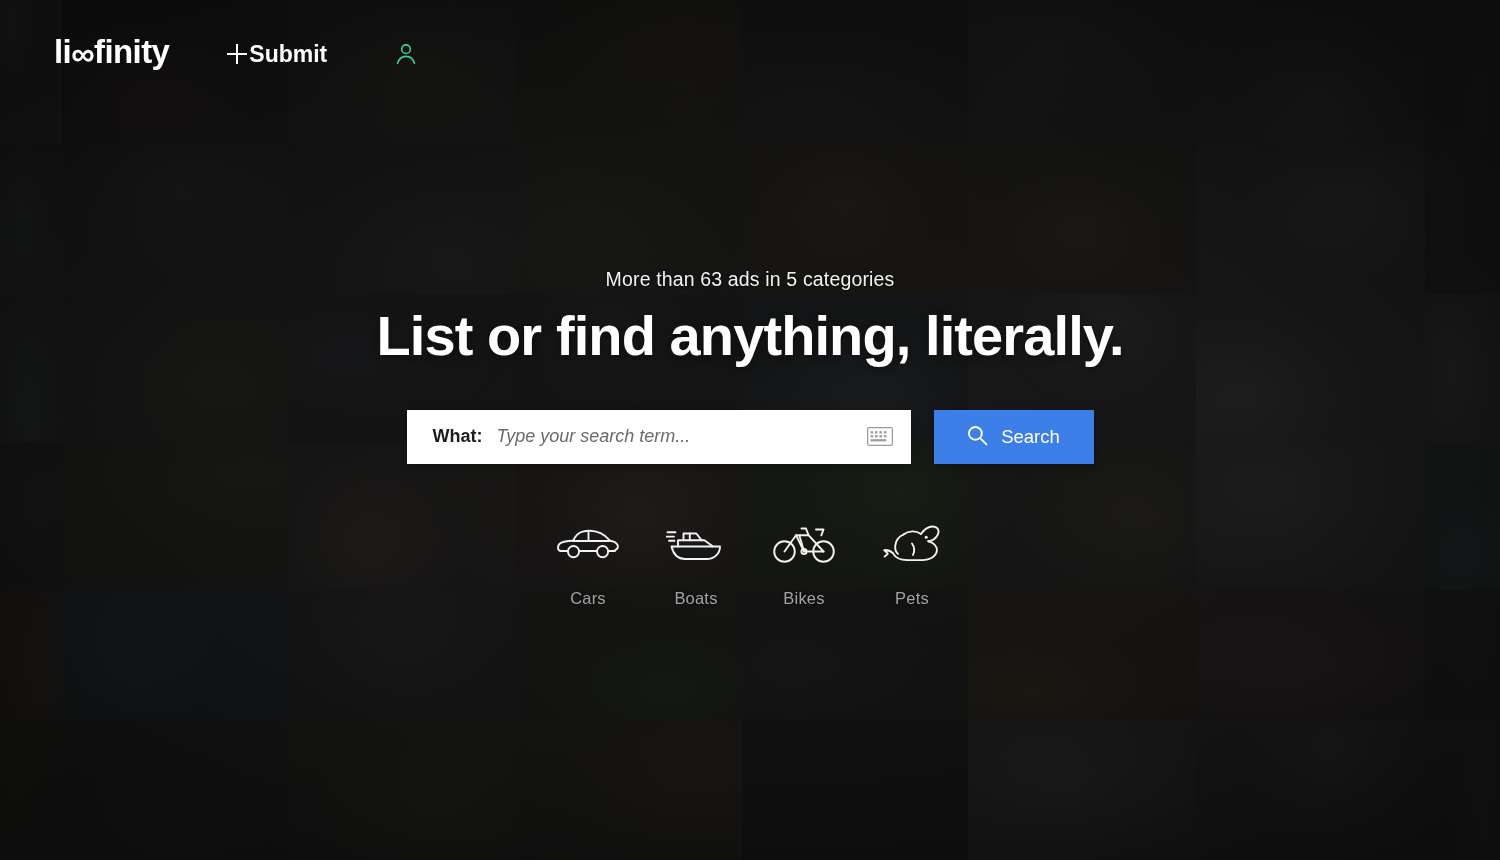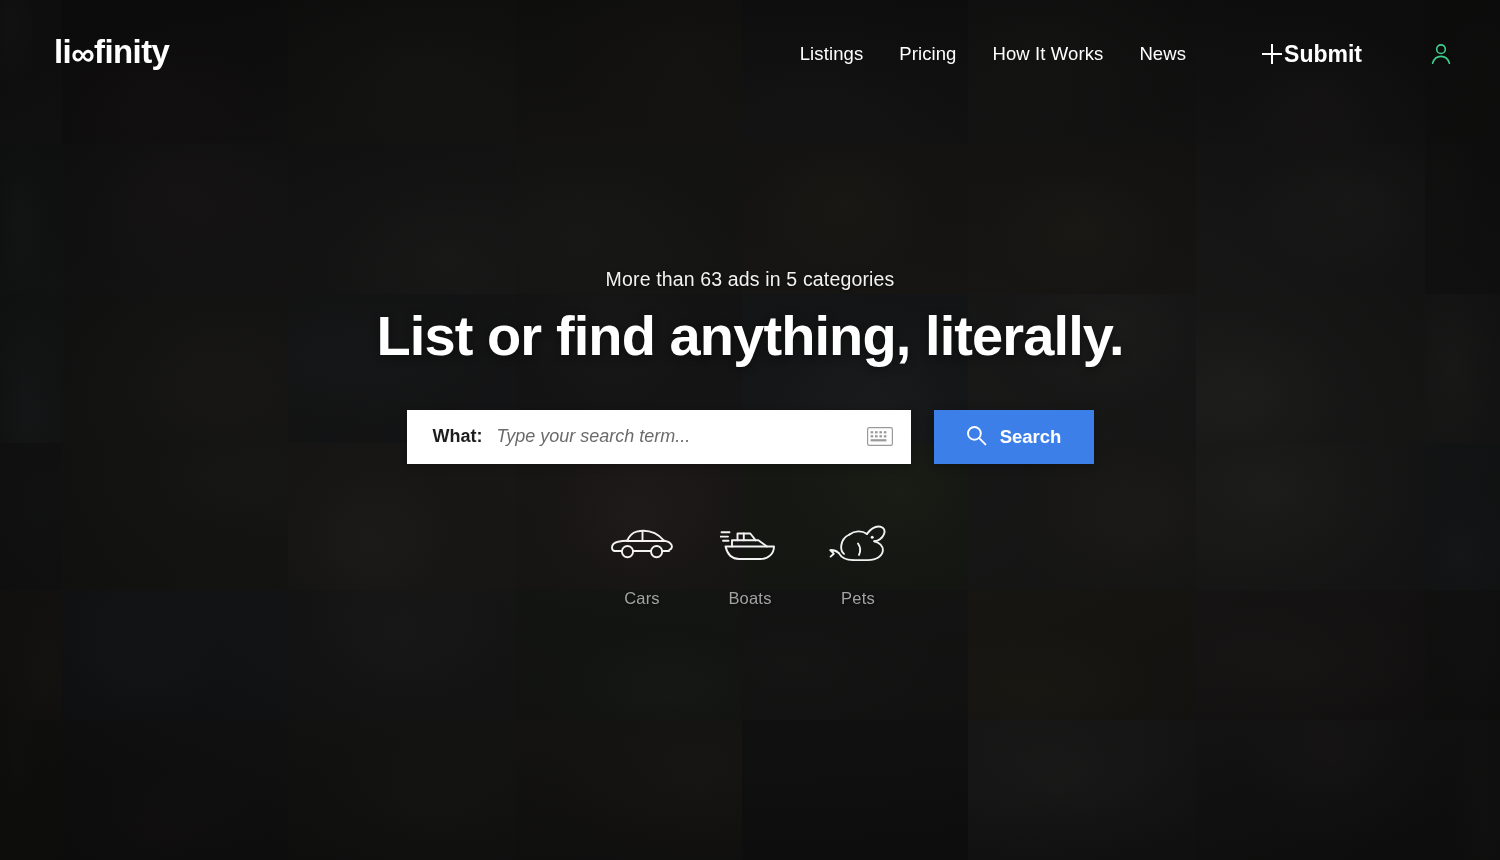--- a/index.html
+++ b/index.html
@@ -176,21 +176,21 @@
   .search-btn {
     width:160px; height:54px;
     background:#3d7fe8;
     display:flex; align-items:center; justify-content:center;
     gap:13px;
     cursor:pointer;
     border:none;
     box-shadow:0 2px 7px rgba(0,0,0,0.22);
   }
   .search-btn .lbl {
-    color:#ffffff; font-size:18.5px; font-weight:700;
+    color:#ffffff; font-size:18.5px; font-weight:400;
     font-family:"Liberation Sans", sans-serif;
   }
 
   
   .cats {
     display:flex; align-items:flex-start;
     gap:0px;
   }
   .cat {
     width:108px;
@@ -365,26 +365,20 @@
   <div class="scrim2"></div>
 
   <div class="header">
 
     <div class="logo">
       <span>li</span>
         <span class="inf">∞</span>
         <span>finity</span>
     </div>
 
-    <nav class="nav" id="nav">
-        <a href="#">Listings</a>
-        <a href="#">Pricing</a>
-        <a href="#">How It Works</a>
-        <a href="#">News</a>
-      </nav>
 
     <div class="submit-btn">
       <span class="plus-icon"></span>
       <span>Submit</span>
     </div>
 
     <div class="user-icon">
       <svg width="26" height="26" viewBox="0 0 26 26" fill="none" stroke="#3ecf8e" stroke-width="1.6" stroke-linecap="round">
         <circle cx="13" cy="8.2" r="4.3"></circle>
         <path d="M4.6 22.2c1.4-4.5 4.6-6.8 8.4-6.8s7 2.3 8.4 6.8"></path>
@@ -450,20 +444,35 @@
               <path d="M12 22.5v-6.2h26.4l8.6 6.2"></path>
               <path d="M17.5 16.3V9.5h12.8l5.4 6.8"></path>
               <path d="M23.8 9.5v6.8"></path>
               <path d="M1.5 8.2h8M0.5 12.6h7.5M3 16.8h5.5"></path>
             </svg>
           </span>
           <span class="nm">Boats</span>
         </a>
         <a href="#" class="cat">
           <span class="ic">
+            <svg width="62" height="42" viewBox="0 0 62 42" fill="none" stroke="#f2f2f2" stroke-width="1.9" stroke-linejoin="round" stroke-linecap="round">
+              <circle cx="11.5" cy="28.5" r="10.3"></circle>
+              <circle cx="50.5" cy="28.5" r="10.3"></circle>
+              <path d="M11.5 28.5 23 12.2h12.5L50.5 28.5"></path>
+              <path d="M23 12.2 31 28.5h19.5"></path>
+              <path d="M31 28.5 26.5 13"></path>
+              <path d="M35.5 12.2 33 5.5h-4.5"></path>
+              <path d="M43 6.5h7.5l-2.2 5.8"></path>
+              <circle cx="31" cy="28.5" r="2.6"></circle>
+            </svg>
+          </span>
+          <span class="nm">Bikes</span>
+        </a>
+        <a href="#" class="cat">
+          <span class="ic">
             <svg width="62" height="40" viewBox="0 0 62 40" fill="none" stroke="#f2f2f2" stroke-width="1.9" stroke-linejoin="round" stroke-linecap="round">
               <path d="M22.5 10.5c5-4 12.5-4.2 17.5-0.6"></path>
               <path d="M40 9.9c4-5.5 9-8 13.5-7.2 3.6 0.7 5 4 3.4 7.6-1.6 3.6-5.6 6.4-9.6 7"></path>
               <path d="M47.3 17.3c5 1.4 8.6 4.8 8.6 8.8 0 5.6-6.4 10-15 10H26"></path>
               <path d="M26 36.1c-6.4 0-11.8-2.8-14.2-7"></path>
               <path d="M11.8 29.1c-2.4-2.2-5.4-3.2-8.6-3l3.6 3.6-3.2 2.9"></path>
               <path d="M22.5 10.5c-4.8 2.2-7.8 6.3-8.3 11.3-0.4 4 0.9 6.4 2.8 8.1"></path>
               <path d="M31 19.5c2.4 3.4 2.8 7.6 1 11.4"></path>
               <circle cx="45.2" cy="13.2" r="1.5" fill="#f2f2f2" stroke="none"></circle>
             </svg>

